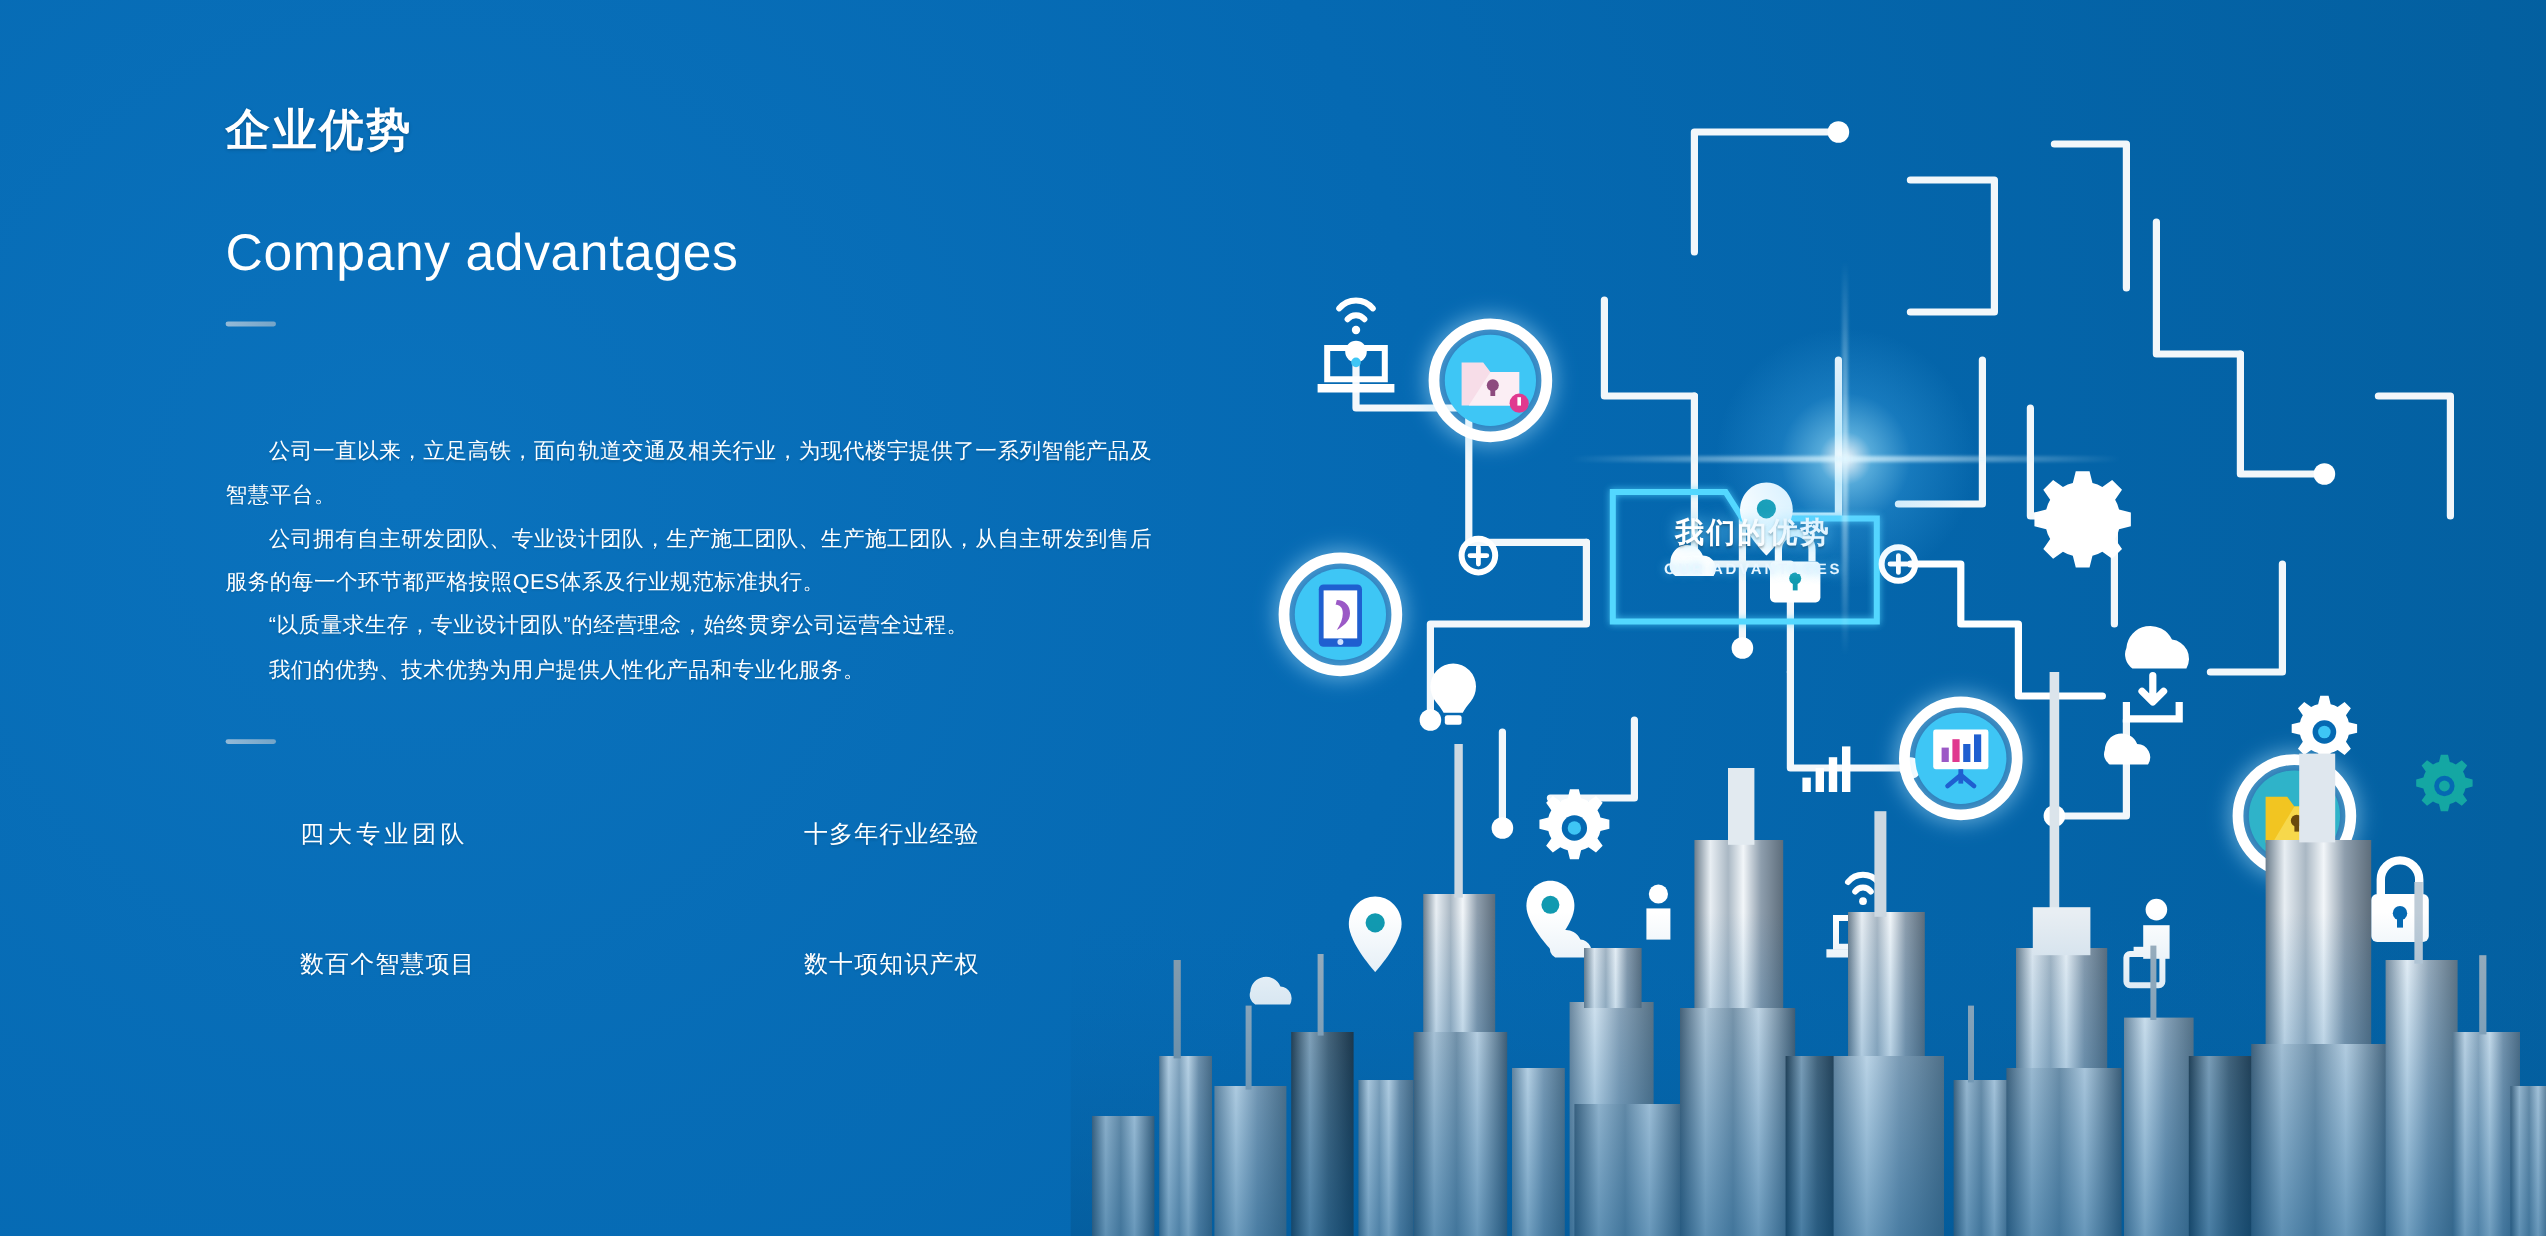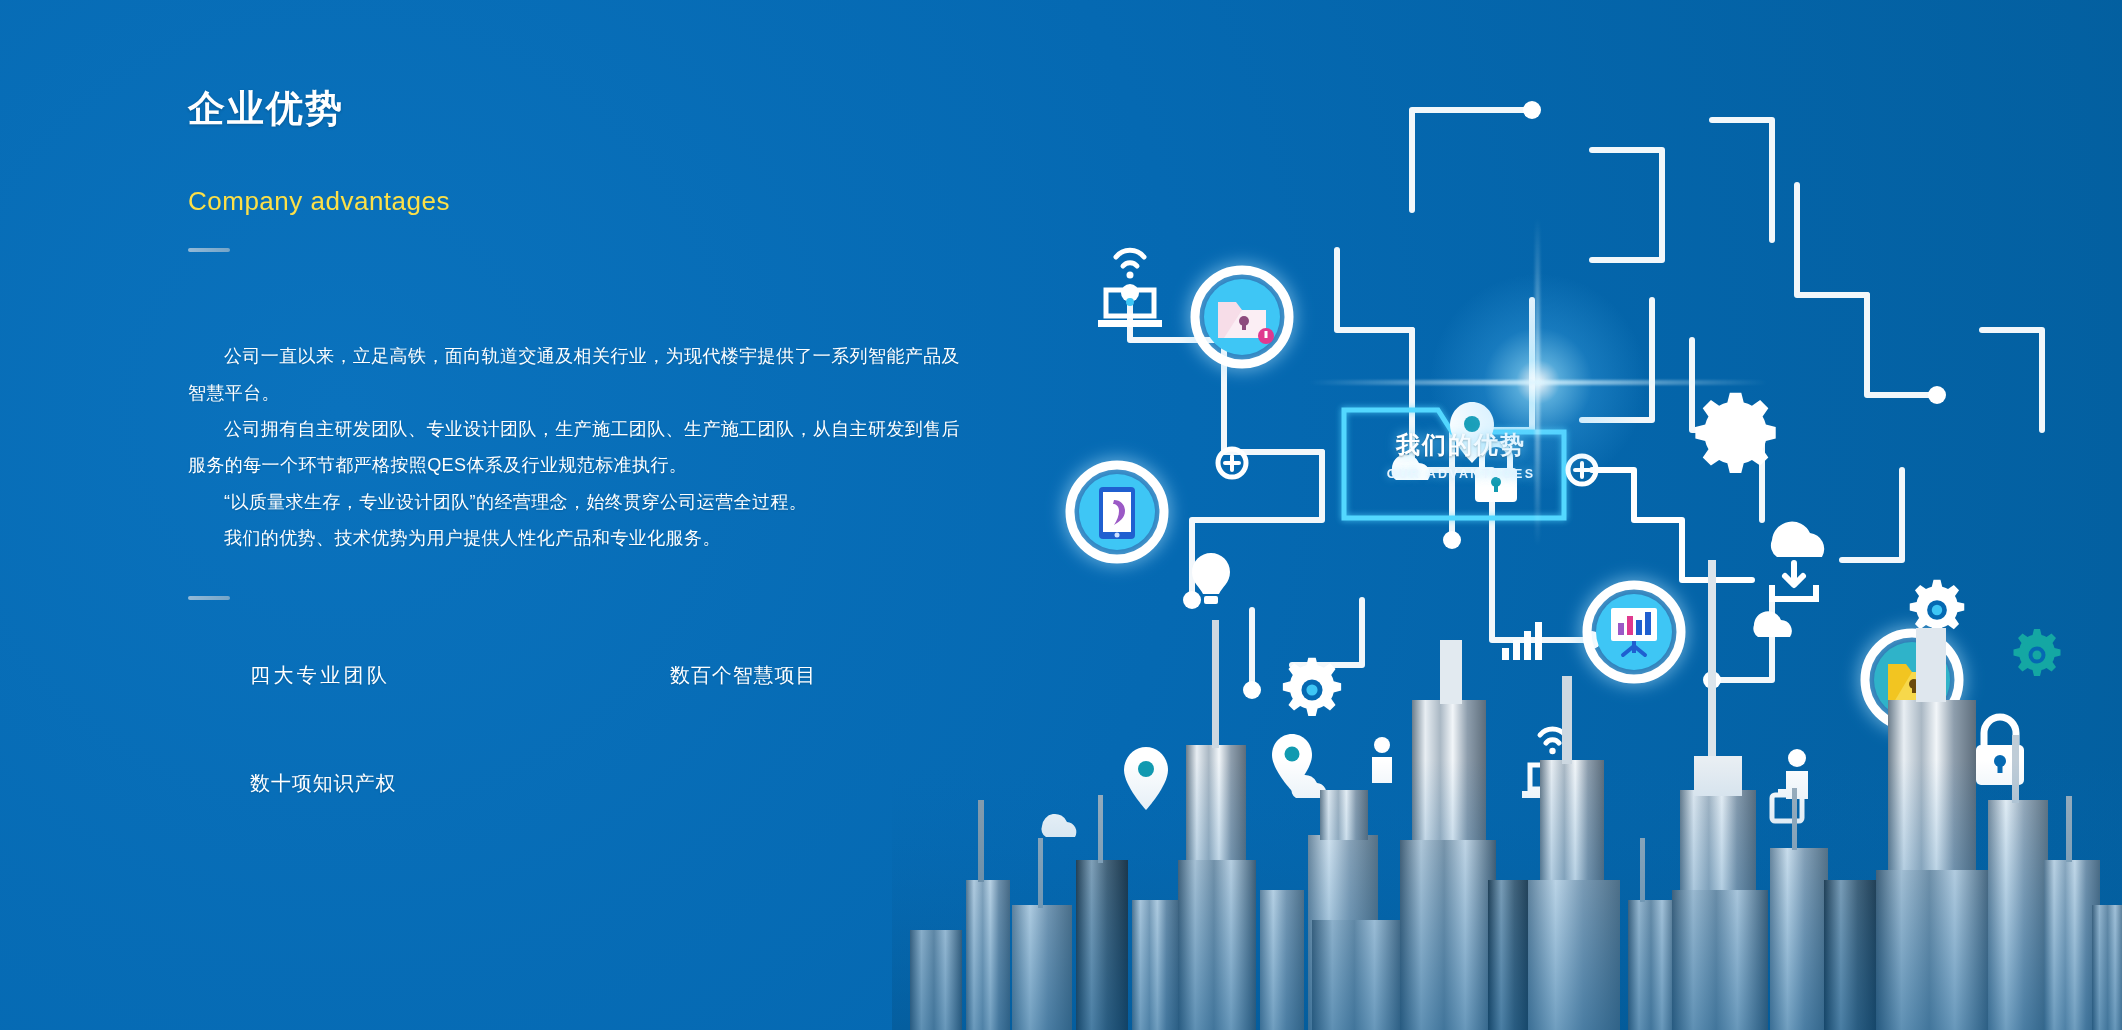--- a/index.html
+++ b/index.html
@@ -21,21 +21,21 @@
   
   .left-col{position:absolute;left:188px;top:87px;width:810px;}
 
   .title-cn{
     font-size:37px;font-weight:bold;color:#ffffff;letter-spacing:2px;
     line-height:1.2;margin:0;
     text-shadow:0 1px 3px rgba(0,0,0,.22);
   }
   .title-en{
     margin-top:56px;
-    font-size:26px;font-weight:300;color:#fde047;letter-spacing:.5px;
+    font-size:43px;font-weight:300;color:#ffffff;letter-spacing:.5px;
     line-height:1.15;
   }
   .rule{
     width:42px;height:4px;border-radius:2px;
     background:linear-gradient(90deg,#9fc0da,#7ea9c9);
     margin-top:31px;opacity:.92;
   }
 
   .body-block{margin-top:86px;}
   .para{
@@ -460,18 +460,19 @@
       <p class="para">公司一直以来，立足高铁，面向轨道交通及相关行业，为现代楼宇提供了一系列智能产品及智慧平台。</p>
       <p class="para">公司拥有自主研发团队、专业设计团队，生产施工团队、生产施工团队，从自主研发到售后服务的每一个环节都严格按照QES体系及行业规范标准执行。</p>
       <p class="para">“以质量求生存，专业设计团队”的经营理念，始终贯穿公司运营全过程。</p>
       <p class="para">我们的优势、技术优势为用户提供人性化产品和专业化服务。</p>
     </div>
 
     <div class="rule2"></div>
 
     <div class="stats">
       <div class="stat">四大专业团队</div>
+      <div class="stat tight">十多年行业经验</div>
       <div class="stat tight">数百个智慧项目</div>
       <div class="stat tight">数十项知识产权</div>
     </div>
   </div>
 
 </div>
 
 </body></html>

